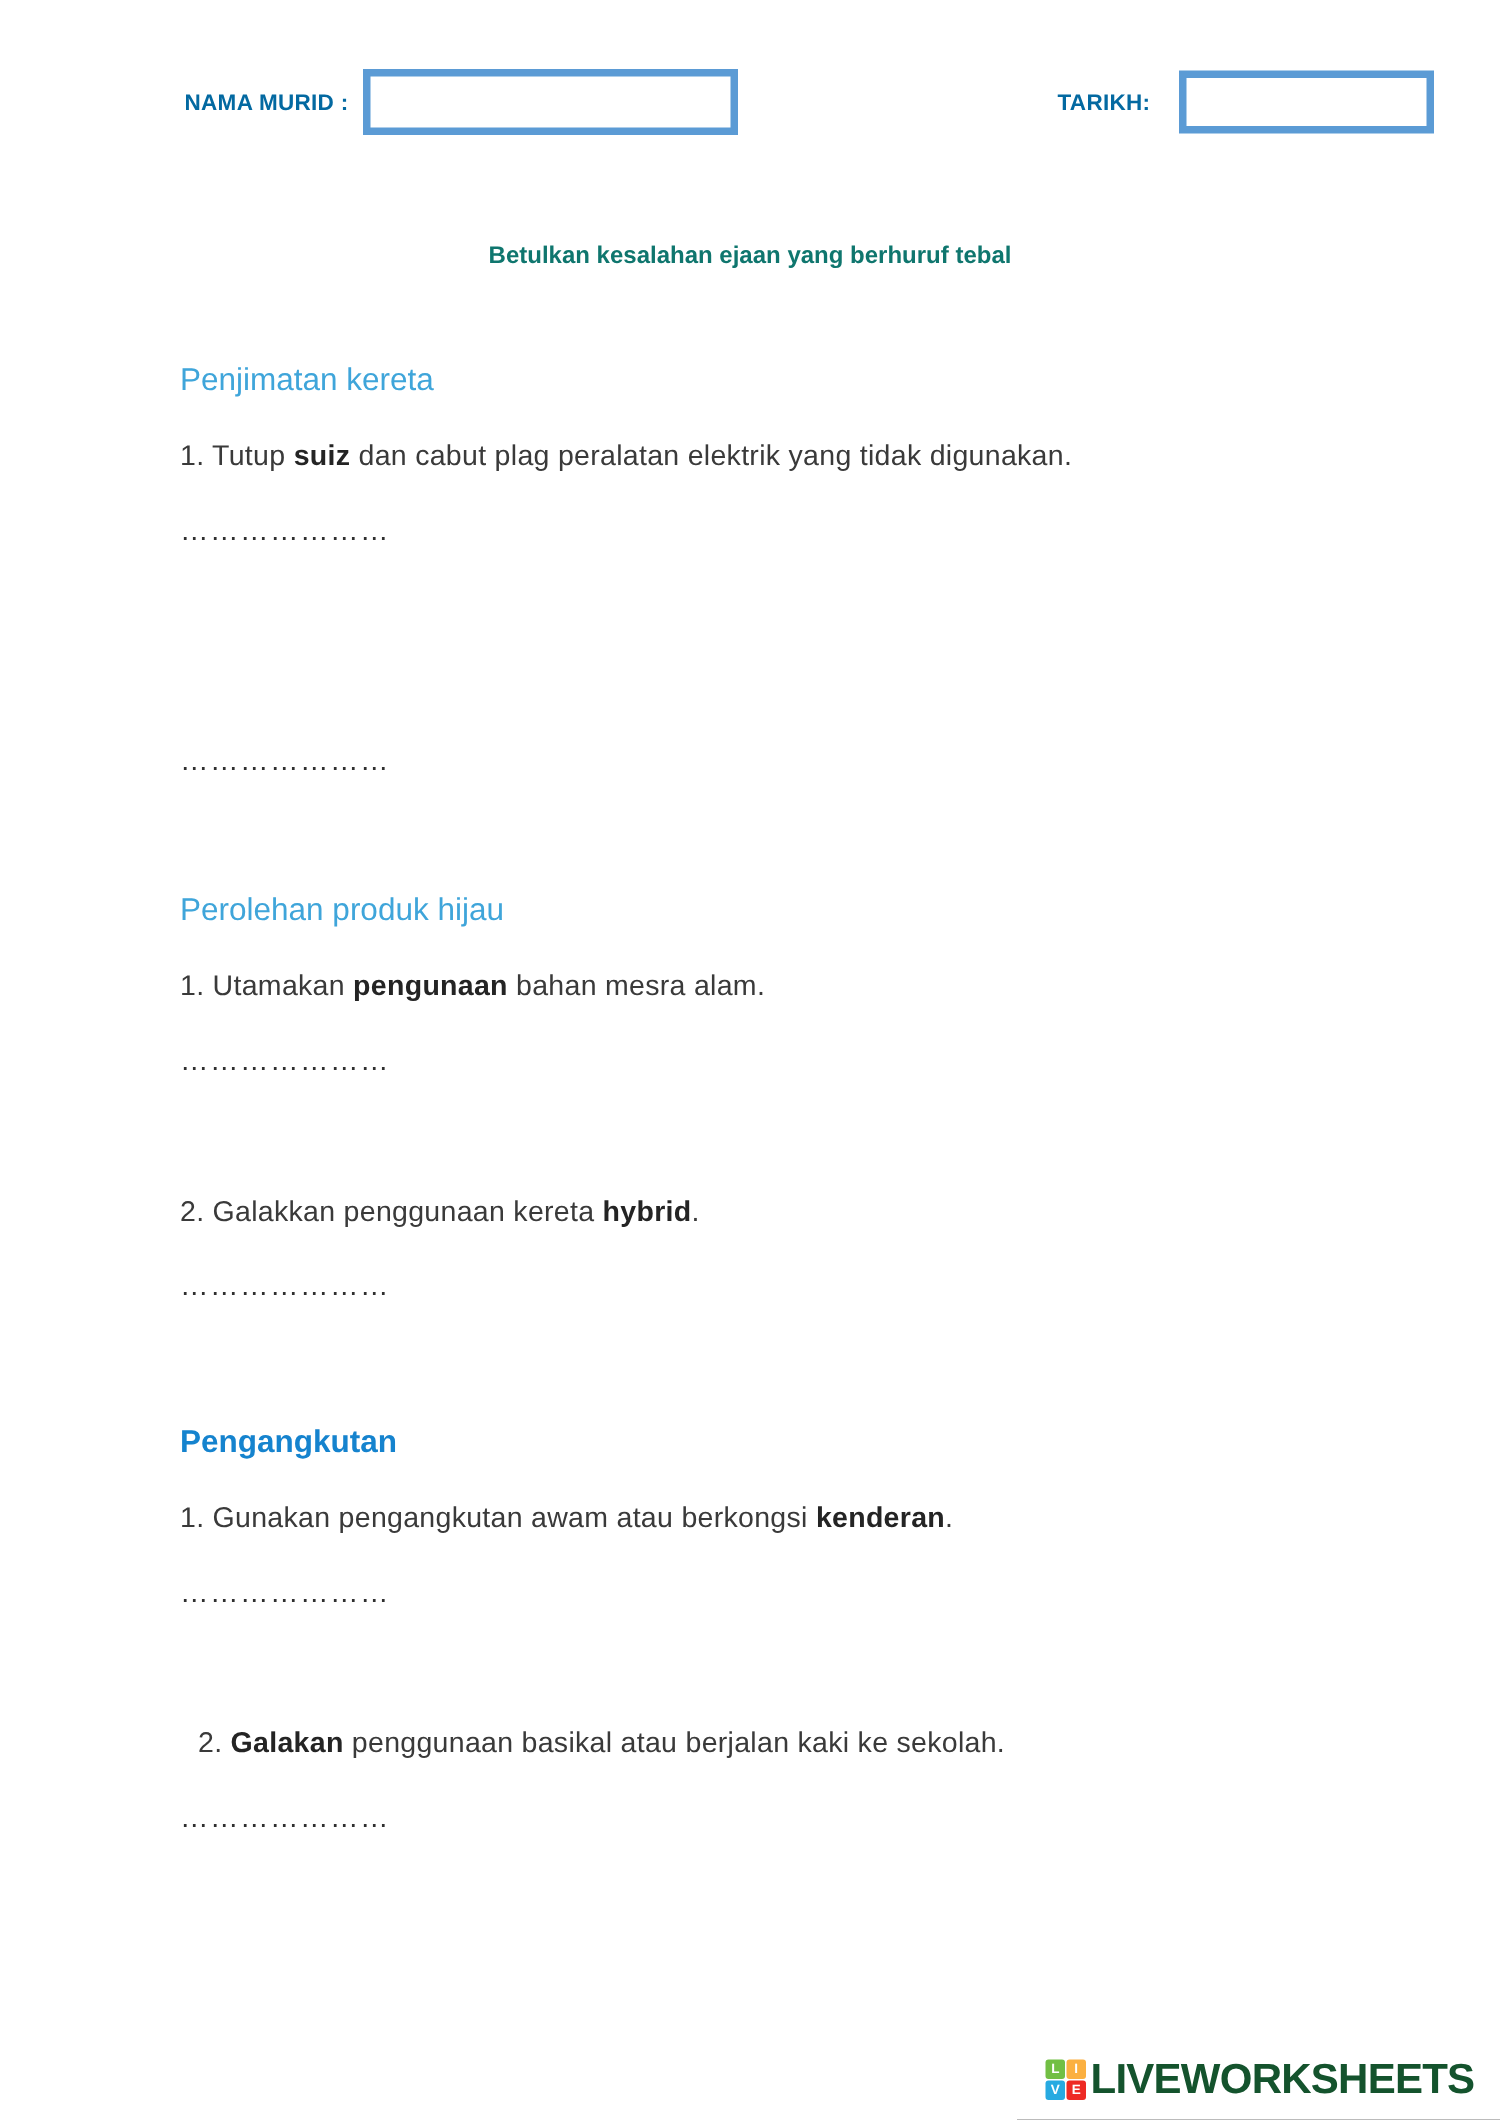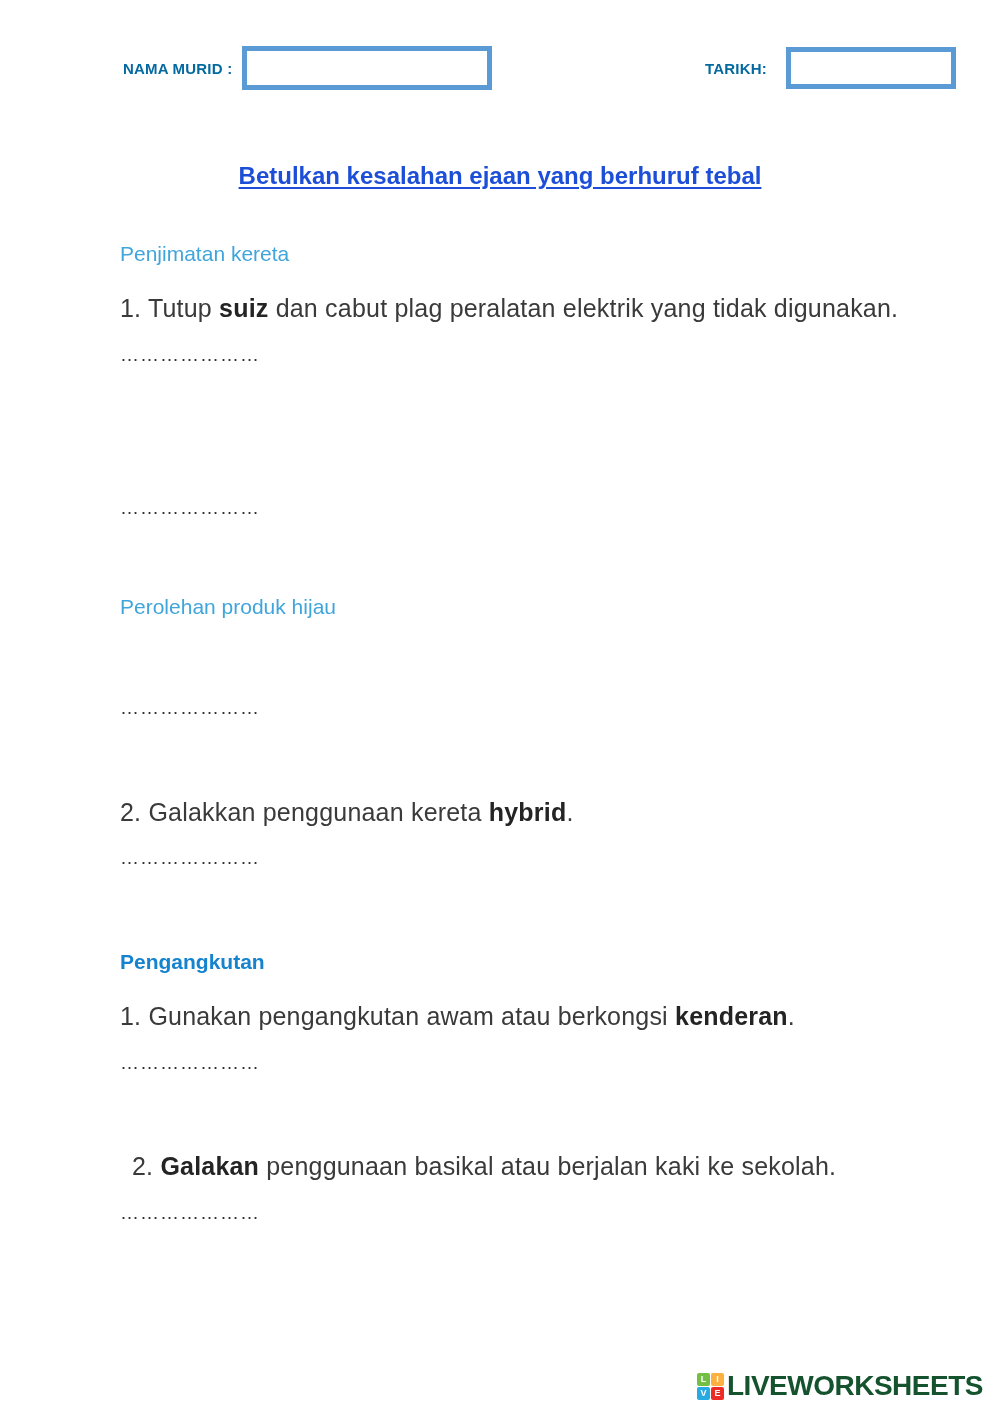--- a/index.html
+++ b/index.html
@@ -23,35 +23,34 @@
   .input-box {
     position: absolute;
     background: #ffffff;
     border: 5px solid #5B9BD5;
   }
   .title {
     position: absolute;
     left: 0;
     width: 100%;
     text-align: center;
-    font-size: 24px;
+    font-size: 16px;
     font-weight: bold;
-    color: #1d4ed8;
-    text-decoration: underline;
+    color: #0f766e;
     text-underline-offset: 3px;
   }
   .heading {
     position: absolute;
     left: 120px;
     font-size: 21px;
   }
   .question {
     position: absolute;
     left: 120px;
-    font-size: 25px;
+    font-size: 19px;
     color: #3a3a3a;
     letter-spacing: 0.2px;
   }
   .question b { color: #242424; }
   .answer {
     position: absolute;
     left: 120px;
     font-size: 19px;
     color: #2f2f2f;
     letter-spacing: 1px;
@@ -110,20 +109,23 @@
     <span>1. Tutup </span><b>suiz</b><span> dan cabut plag peralatan elektrik yang tidak digunakan.</span>
   </div>
   <div class="answer" style="top:344px;">…………………</div>
 
   <div class="answer" style="top:497px;">…………………</div>
 
   <div class="heading" style="top:595px;">
     <span style="color:#3FA5DA">Perolehan produk hijau</span>
   </div>
 
+  <div class="question" style="top:647px;">
+    <span>1. Utamakan </span><b>pengunaan</b><span> bahan mesra alam.</span>
+  </div>
   <div class="answer" style="top:697px;">…………………</div>
 
   <div class="question" style="top:798px;">
     <span>2. Galakkan penggunaan kereta </span><b>hybrid</b><span>.</span>
   </div>
   <div class="answer" style="top:847px;">…………………</div>
 
   <div class="heading" style="top:950px;">
     <span style="color:#1583CE;font-weight:bold">Pengangkutan</span>
   </div>

